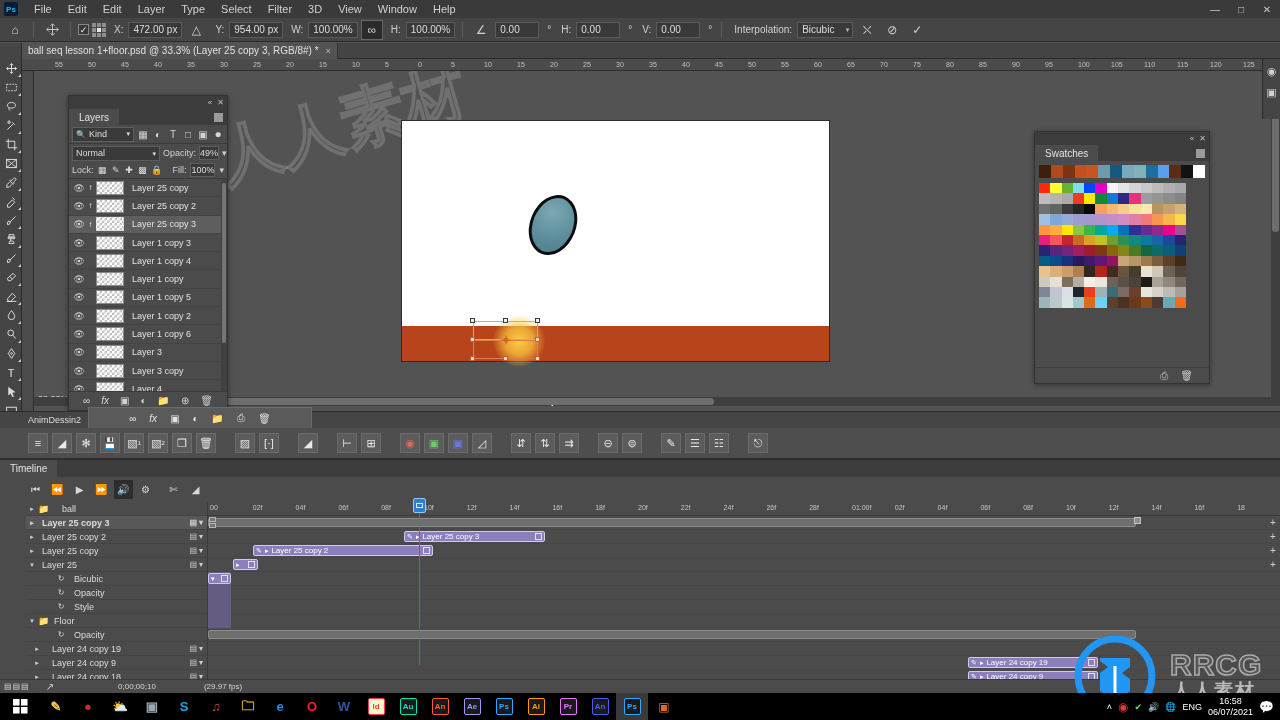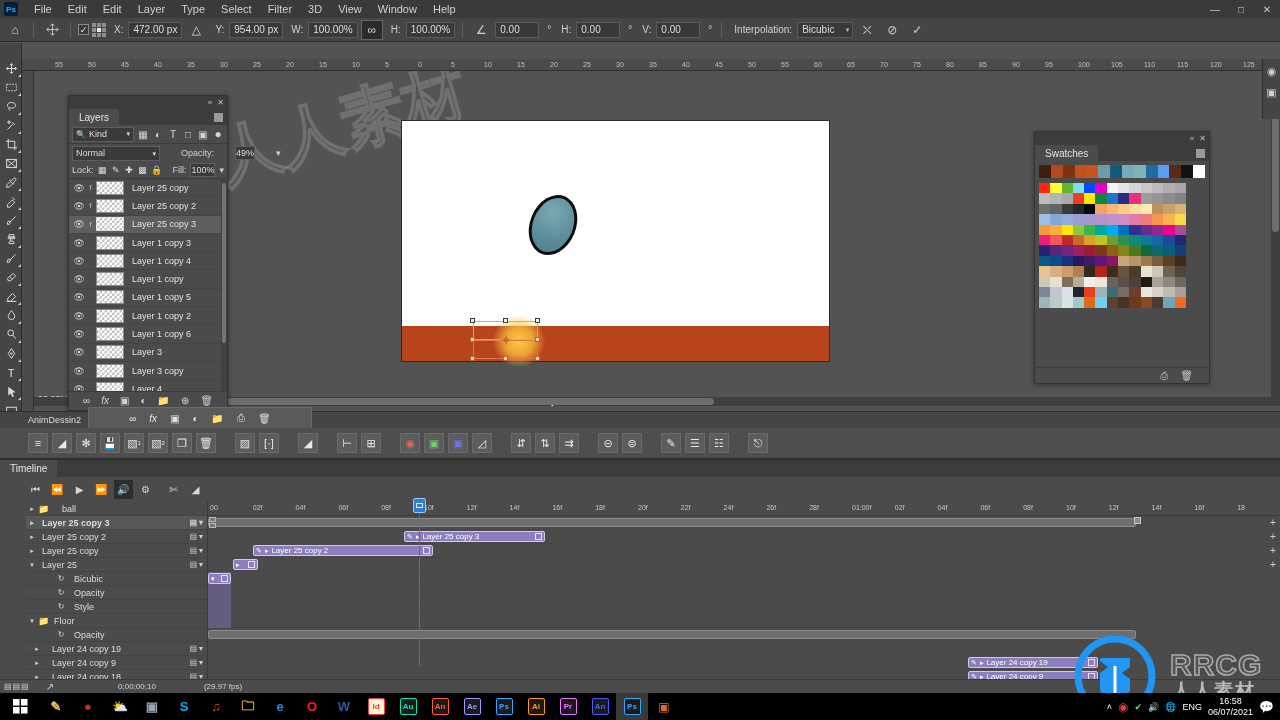--- a/index.html
+++ b/index.html
@@ -82,21 +82,21 @@
   
   .layers{position:absolute;left:68px;top:95px;width:160px;height:316px;background:#4b4b4b;border:1px solid #333;box-shadow:0 1px 5px rgba(0,0,0,.45);}
   .pnl-head{height:13px;background:#3c3c3c;display:flex;align-items:center;justify-content:flex-end;padding-right:3px;gap:5px;font-size:8px;color:#c0c0c0;}
   .pnl-tabs{height:16px;background:#3c3c3c;display:flex;align-items:flex-end;}
   .pnl-tab{background:#4b4b4b;height:16px;padding:0 10px;display:flex;align-items:center;font-size:10px;color:#e2e2e2;}
   .pnl-menu{margin-left:auto;margin-right:4px;width:9px;height:9px;background:#9a9a9a;align-self:center;}
   .lyr-filter{height:19px;display:flex;align-items:center;padding:0 3px;gap:3px;border-bottom:1px solid #3b3b3b;}
   .lyr-kind{flex:0 0 62px;height:15px;background:#3a3a3a;border:1px solid #5d5d5d;font-size:9px;color:#ddd;display:flex;align-items:center;padding:0 3px;gap:3px;position:relative;}
   .lyr-kind:after{content:"\25BE";position:absolute;right:3px;font-size:7px;}
   .fico{width:13px;height:14px;display:flex;align-items:center;justify-content:center;color:#d5d5d5;font-size:10px;}
-  .lyr-blend{height:18px;display:flex;align-items:center;padding:0 3px;gap:21px;}
+  .lyr-blend{height:18px;display:flex;align-items:center;padding:0 3px;gap:3px;}
   .blend-sel{flex:0 0 88px;height:15px;background:#3a3a3a;border:1px solid #5d5d5d;font-size:9px;color:#ddd;padding:0 10px 0 3px;line-height:13px;position:relative;}
   .blend-sel:after{content:"\25BE";position:absolute;right:3px;top:0;font-size:7px;}
   .mini-lbl{font-size:9px;color:#d0d0d0;}
   .mini-val{width:30px;height:14px;background:#3a3a3a;border:1px solid #5d5d5d;font-size:9px;color:#ddd;text-align:center;line-height:12px;}
   .lyr-lock{height:17px;display:flex;align-items:center;padding:0 3px;gap:4px;border-bottom:1px solid #3b3b3b;}
   .lockico{width:12px;height:13px;display:flex;align-items:center;justify-content:center;font-size:9px;color:#dcdcdc;}
   .lyr-list{position:relative;height:212px;overflow:hidden;}
   .lyr-row{height:18.3px;display:flex;align-items:center;border-bottom:1px solid #444;padding-left:2px;}
   .lyr-row.sel{background:#5e5e5e;}
   .eye{width:16px;text-align:center;font-size:9px;color:#ddd;}
@@ -250,20 +250,26 @@
     <div class="opt-field">0.00</div>
     <div class="opt-lbl">°</div>
     <div class="opt-sep"></div>
     <div class="opt-lbl">Interpolation:</div>
     <div class="opt-sel">Bicubic</div>
     <div class="opt-ico">⛌</div>
     <div class="opt-ico">⊘</div>
     <div class="opt-ico">✓</div>
   </div>
 
+  <div class="tabstrip">
+    <div class="doctab">
+      <span>ball seq lesson 1+floor.psd @ 33.3% (Layer 25 copy 3, RGB/8#) *</span>
+      <span class="x">×</span>
+    </div>
+  </div>
 
   <div class="toolbar">
     <div class="tool corner">
         <svg viewBox="0 0 16 16">
           <path d="M8 2v12M2 8h12M8 2l-2 2M8 2l2 2M8 14l-2-2M8 14l2-2M2 8l2-2M2 8l2 2M14 8l-2-2M14 8l-2 2"></path>
         </svg>
       </div>
     <div class="tool corner">
         <svg viewBox="0 0 16 16">
           <rect x="2" y="4" width="12" height="8" stroke-dasharray="2 1.5"></rect>

